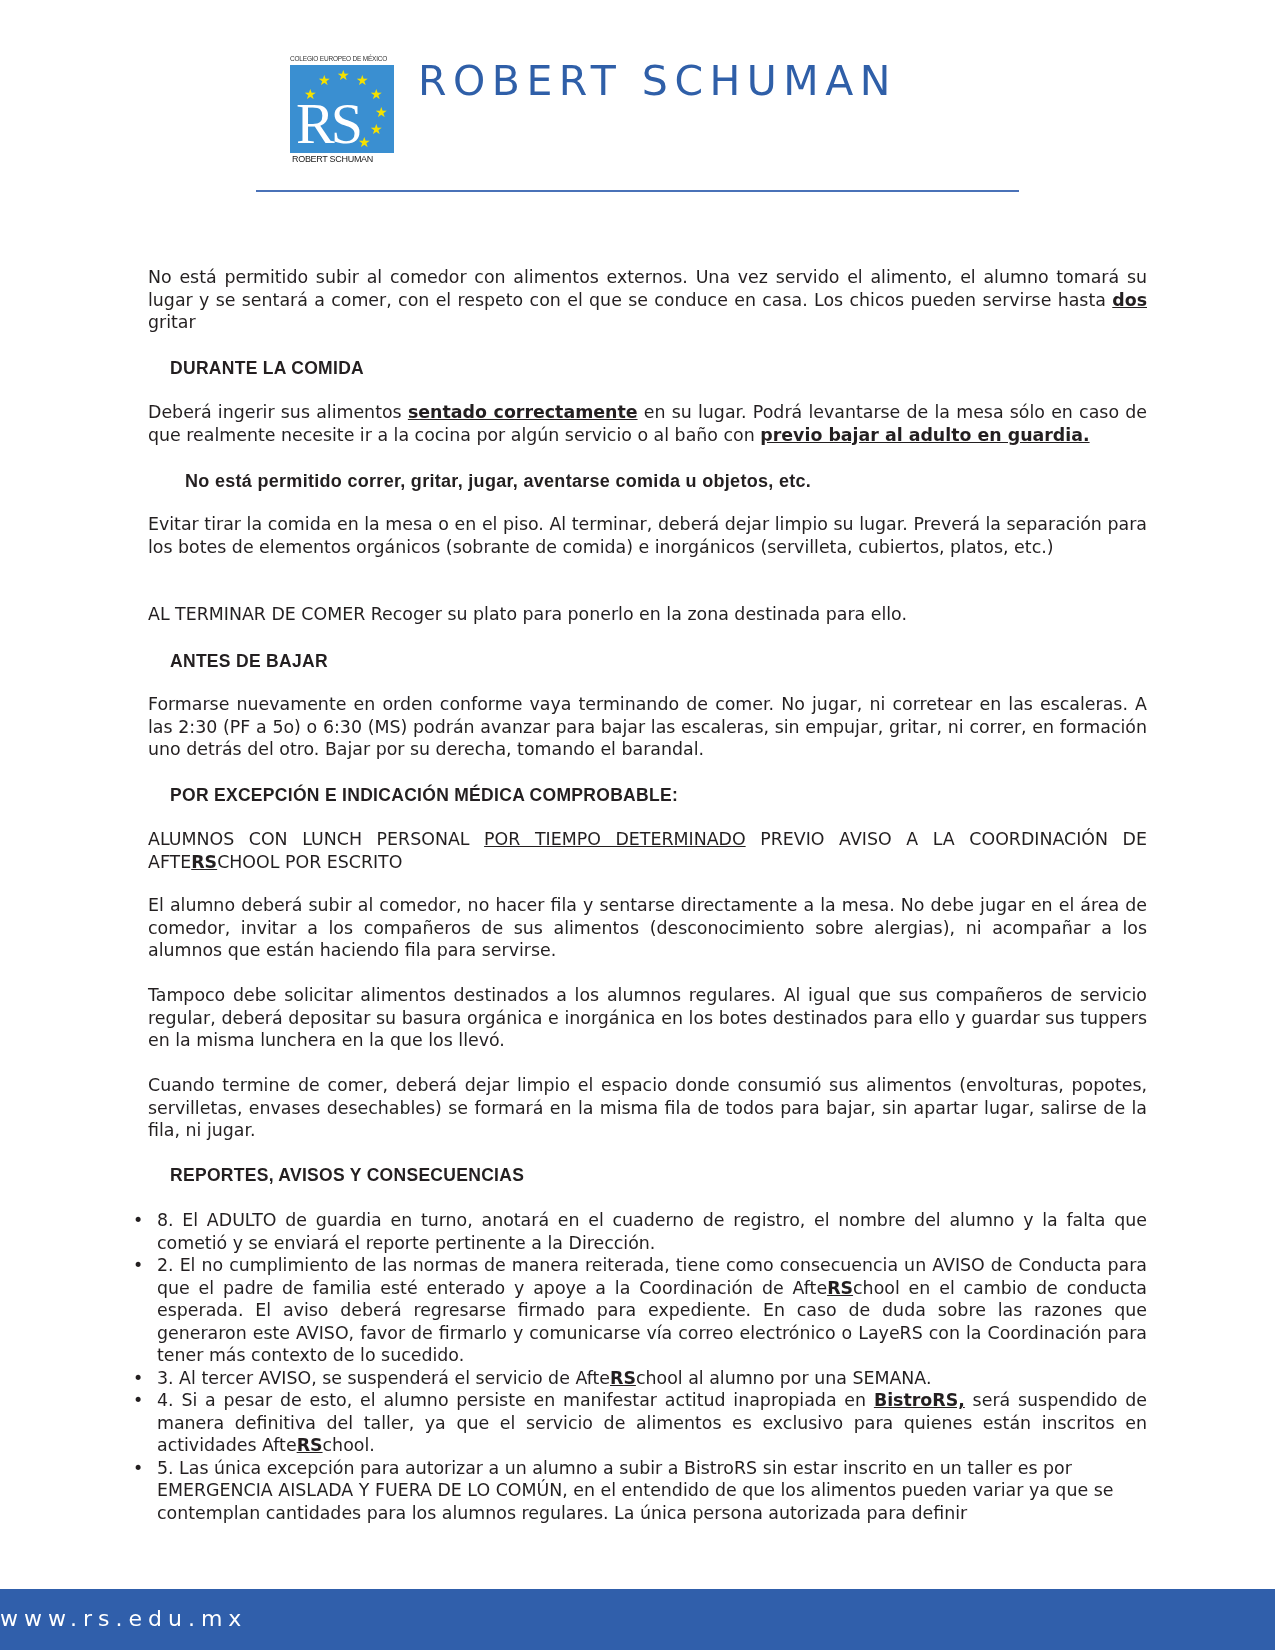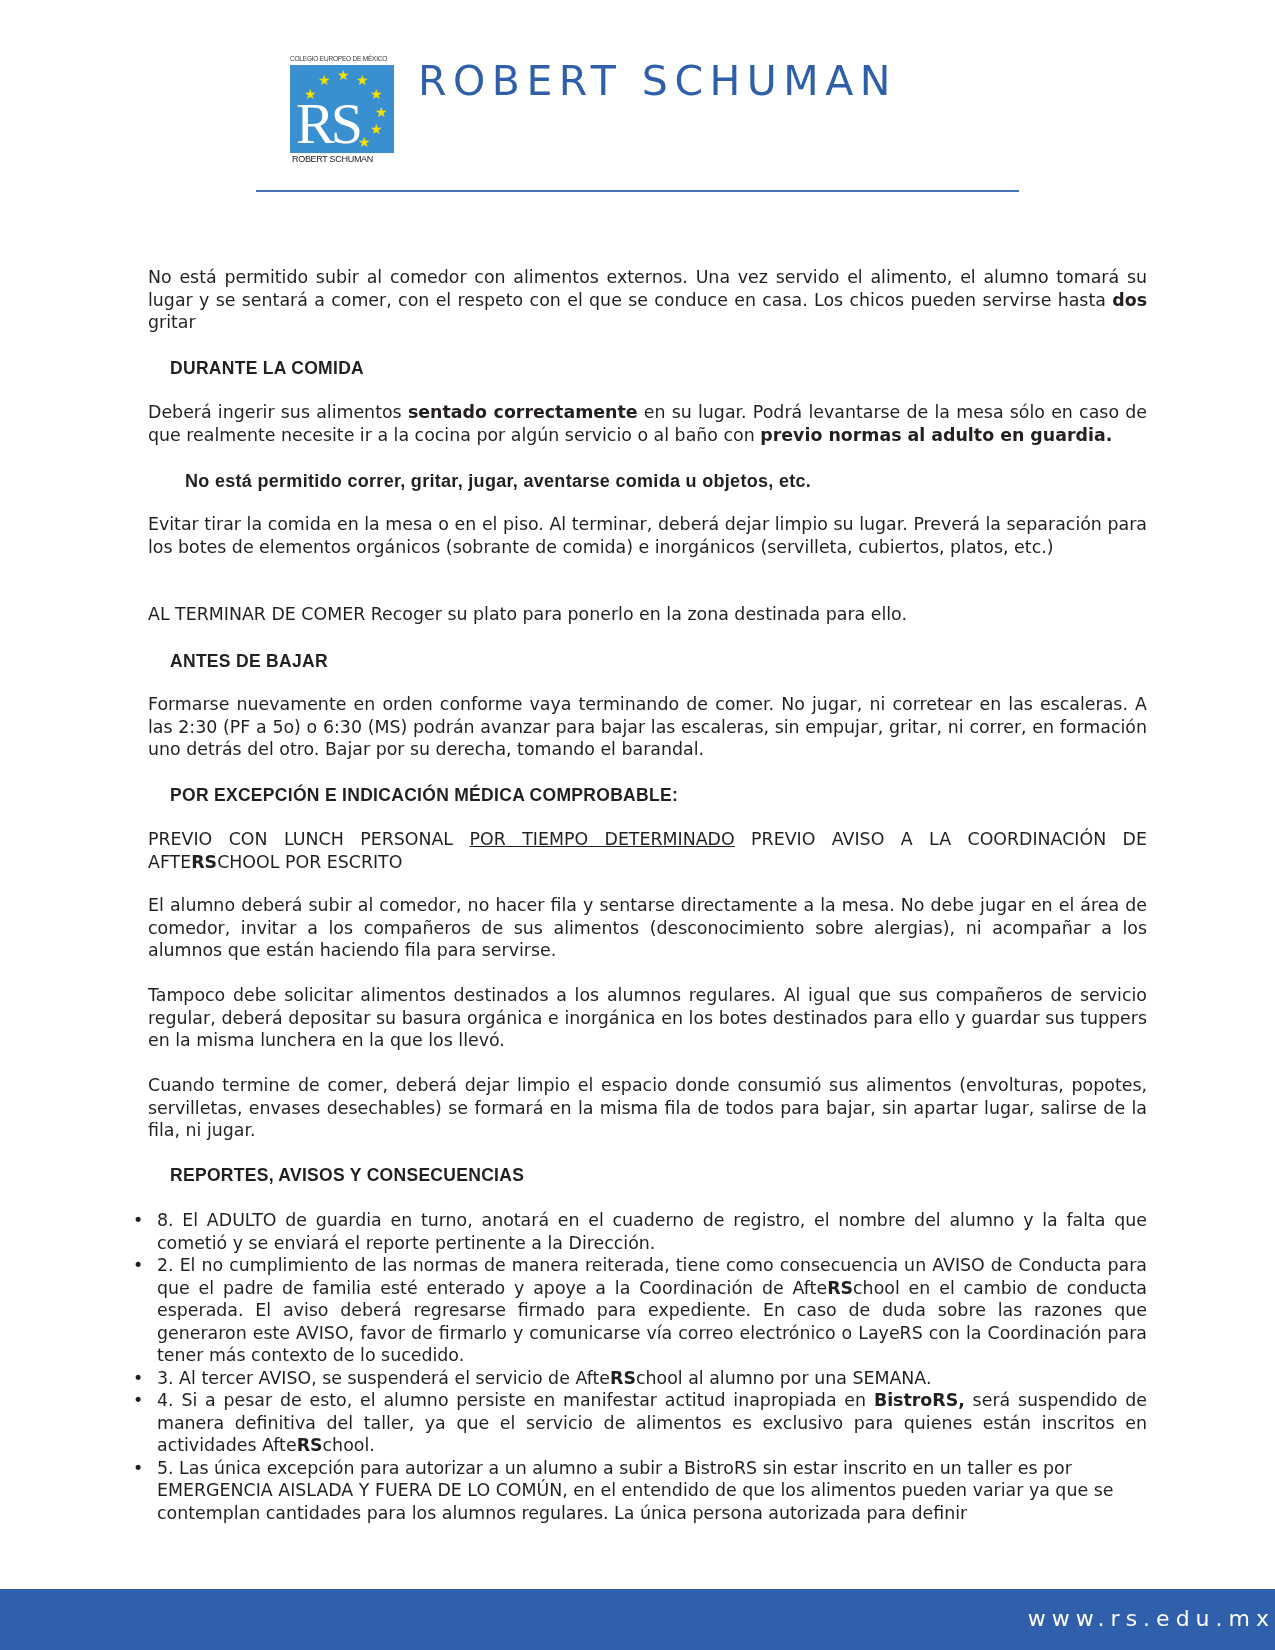--- a/index.html
+++ b/index.html
@@ -22,31 +22,31 @@
                  color: #2f5fa8; font-size: 41px; line-height: 50px; letter-spacing: 6.5px; }
   .header-rule { position: absolute; top: 190px; left: 256px; width: 763px; height: 2px; background: #4a72b8; }
 
   
   .content { position: absolute; left: 0; top: 0; width: 1275px; }
   p, .h { margin: 0; position: absolute; }
   .para { left: 148px; width: 999px; font-size: 17.4px; line-height: 22.5px; text-align: justify; }
   .h { left: 133px; font-family: "Liberation Sans", sans-serif; font-weight: bold; font-size: 17.5px;
        line-height: 22px; letter-spacing: 0.3px; transform: scaleX(1.0); margin-left: 37px; }
   .boldline { left: 148px; font-family: "Liberation Sans", sans-serif; font-weight: bold; font-size: 18px; line-height: 22px; letter-spacing: 0.3px; }
-  b { font-weight: bold; }
+  b { font-weight: bold; text-decoration: underline; }
   u { }
 
   .list { position: absolute; left: 133px; width: 1014px; margin: 0; padding: 0; list-style: none;
           font-size: 17.4px; line-height: 22.5px; }
   .list li { position: relative; padding-left: 24px; text-align: justify; }
   .bullet { position: absolute; left: 0; top: 0; width: 10px; }
 
   
   .footer { position: absolute; left: 0; top: 1589px; width: 1275px; height: 61px; background: #305fab; }
-  .footer-url { position: absolute; width: 100%; text-align: right; top: 17px; color: #ffffff;
+  .footer-url { position: absolute; width: 100%; text-align: left; top: 17px; color: #ffffff;
                 font-family: "DejaVu Sans", sans-serif; font-size: 22px; letter-spacing: 6px; }
 </style>
 </head>
 <body>
 
 <div class="header">
   <div class="logo">
     <div class="logo-top">COLEGIO EUROPEO DE MÉXICO</div>
     <div class="logo-box">
       <span class="star" style="left:28px;top:8px">★</span>
@@ -66,35 +66,35 @@
   </div>
 </div>
 <div class="header-rule"></div>
 
 <div class="content">
 
   <p class="para" style="top:266px"><span>No está permitido subir al comedor con alimentos externos. Una vez servido el alimento, el alumno tomará su lugar y se sentará a comer, con el respeto con el que se conduce en casa. Los chicos pueden servirse hasta </span><b>dos</b><span> gritar</span></p>
 
   <div class="h" style="top:357px">DURANTE LA COMIDA</div>
 
-  <p class="para" style="top:401px"><span>Deberá ingerir sus alimentos </span><b>sentado correctamente</b><span> en su lugar. Podrá levantarse de la mesa sólo en caso de que realmente necesite ir a la cocina por algún servicio o al baño con </span><b>previo normas al adulto en guardia.</b></p>
+  <p class="para" style="top:401px"><span>Deberá ingerir sus alimentos </span><b>sentado correctamente</b><span> en su lugar. Podrá levantarse de la mesa sólo en caso de que realmente necesite ir a la cocina por algún servicio o al baño con </span><b>previo bajar al adulto en guardia.</b></p>
 
   <div class="h boldline" style="top:470px">No está permitido correr, gritar, jugar, aventarse comida u objetos, etc.</div>
 
   <p class="para" style="top:513px">Evitar tirar la comida en la mesa o en el piso. Al terminar, deberá dejar limpio su lugar. Preverá la separación para los botes de elementos orgánicos (sobrante de comida) e inorgánicos (servilleta, cubiertos, platos, etc.)</p>
 
   <p class="para" style="top:603px">AL TERMINAR DE COMER Recoger su plato para ponerlo en la zona destinada para ello.</p>
 
   <div class="h" style="top:650px">ANTES DE BAJAR</div>
 
   <p class="para" style="top:693px">Formarse nuevamente en orden conforme vaya terminando de comer. No jugar, ni corretear en las escaleras. A las 2:30 (PF a 5o) o 6:30 (MS) podrán avanzar para bajar las escaleras, sin empujar, gritar, ni correr, en formación uno detrás del otro. Bajar por su derecha, tomando el barandal.</p>
 
   <div class="h" style="top:784px">POR EXCEPCIÓN E INDICACIÓN MÉDICA COMPROBABLE:</div>
 
-  <p class="para" style="top:828px"><span>PREVIO CON LUNCH PERSONAL </span><u>POR TIEMPO DETERMINADO</u><span> PREVIO AVISO A LA COORDINACIÓN DE AFTE</span><b>RS</b><span>CHOOL POR ESCRITO</span></p>
+  <p class="para" style="top:828px"><span>ALUMNOS CON LUNCH PERSONAL </span><u>POR TIEMPO DETERMINADO</u><span> PREVIO AVISO A LA COORDINACIÓN DE AFTE</span><b>RS</b><span>CHOOL POR ESCRITO</span></p>
 
   <p class="para" style="top:894px">El alumno deberá subir al comedor, no hacer fila y sentarse directamente a la mesa. No debe jugar en el área de comedor, invitar a los compañeros de sus alimentos (desconocimiento sobre alergias), ni acompañar a los alumnos que están haciendo fila para servirse.</p>
 
   <p class="para" style="top:984px">Tampoco debe solicitar alimentos destinados a los alumnos regulares. Al igual que sus compañeros de servicio regular, deberá depositar su basura orgánica e inorgánica en los botes destinados para ello y guardar sus tuppers en la misma lunchera en la que los llevó.</p>
 
   <p class="para" style="top:1074px">Cuando termine de comer, deberá dejar limpio el espacio donde consumió sus alimentos (envolturas, popotes, servilletas, envases desechables) se formará en la misma fila de todos para bajar, sin apartar lugar, salirse de la fila, ni jugar.</p>
 
   <div class="h" style="top:1164px">REPORTES, AVISOS Y CONSECUENCIAS</div>
 
   <ul class="list" style="top:1209px">

